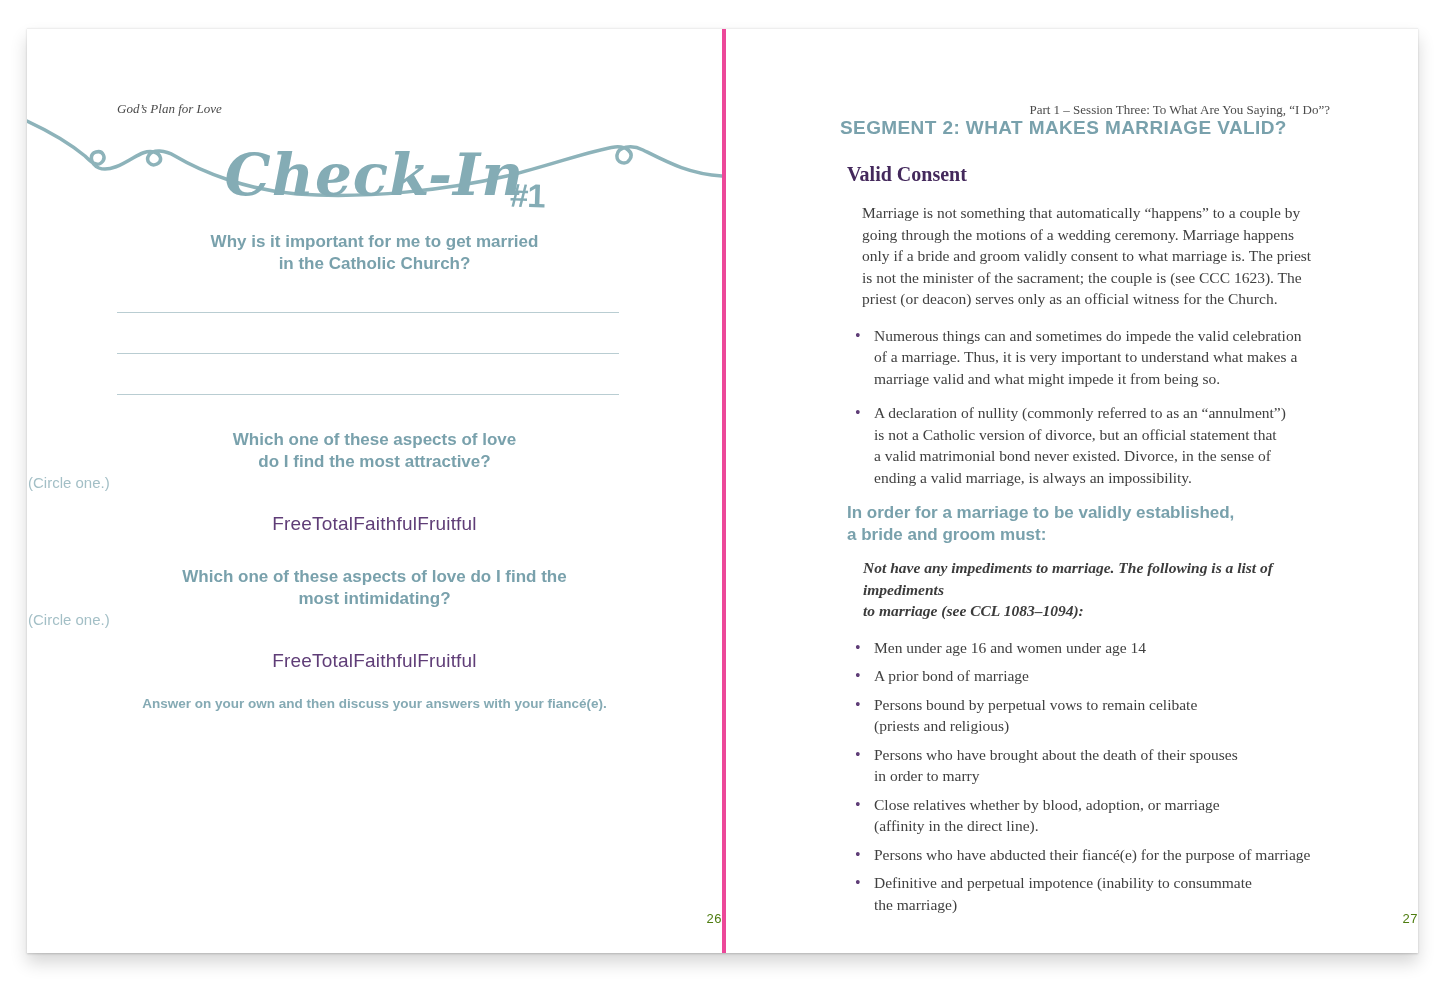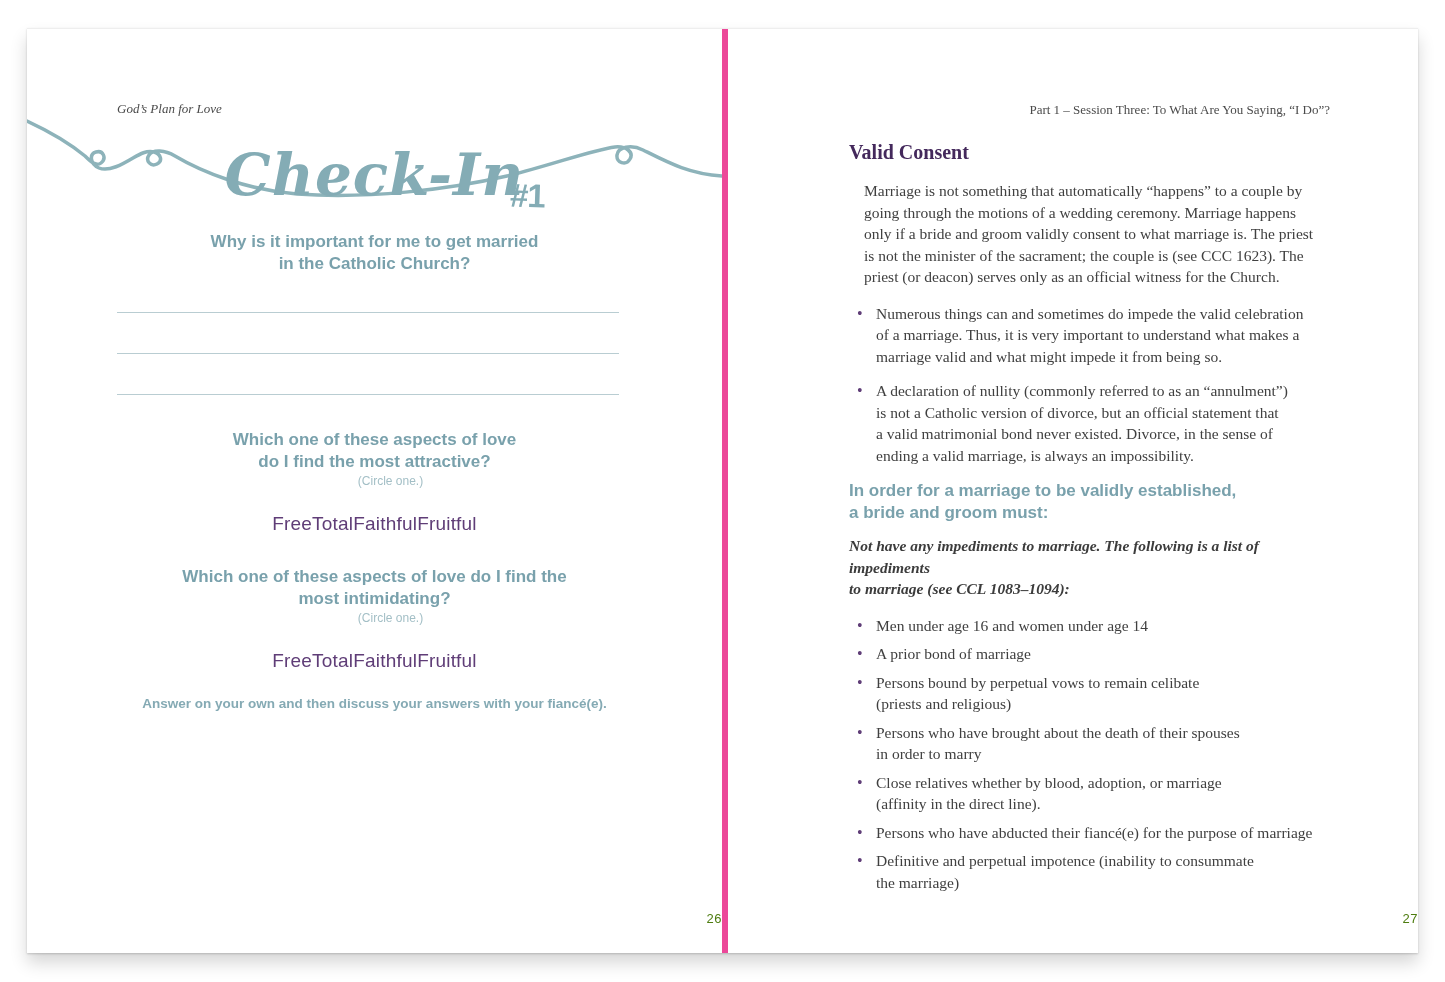--- a/index.html
+++ b/index.html
@@ -4,42 +4,42 @@
 <style>
   * { margin:0; padding:0; box-sizing:border-box; }
   html,body { width:1445px; height:982px; background:#ffffff; overflow:hidden;
               font-family:"Liberation Sans", sans-serif; }
   .spread { position:absolute; left:27px; top:28px; width:1391px; height:925px;
             background:#ffffff; display:flex;
             box-shadow:0 1px 2px rgba(0,0,0,.18), 0 10px 16px rgba(0,0,0,.16);
             border-top:1px solid #eee; }
   .page { position:relative; height:100%; }
   .page-left  { width:695px; }
-  .page-right { width:696px; border-left:6px solid #ec4899; }
+  .page-right { width:696px; border-left:4px solid #ec4899; }
 
   
   .running-left { position:absolute; left:90px; top:72px;
                   font-family:"Liberation Serif", serif; font-style:italic;
                   font-size:13px; color:#4a4a4a; }
   .swirl-svg { position:absolute; left:0; top:85px; width:695px; height:125px; }
   .checkin-title { position:absolute; left:0; top:112px; width:100%;
                    text-align:center;
                    font-family:"DejaVu Serif", serif; font-style:italic; font-weight:bold;
                    font-size:58px; color:#84acb5; letter-spacing:1px; }
   .checkin-num { position:absolute; left:483px; top:148px;
                  font-size:33px; font-weight:bold; color:#84acb5;
                  transform:rotate(2deg); letter-spacing:-1px; }
   .q { position:absolute; left:0; width:100%; text-align:center;
        font-size:17px; font-weight:bold; color:#79a1ac;
        line-height:21.5px; white-space:pre-line; }
   .q1 { top:202px; }
   .q2 { top:400px; }
   .q3 { top:537px; }
-  .circle-note { position:absolute; left:16px; width:100%; text-align:center;
-                 font-size:12px; font-weight:normal; color:#a3bfc6; }
+  .circle-note { position:absolute; left:1px; width:100%; 
+                 font-size:15px; font-weight:normal; color:#a3bfc6; }
   .cn1 { top:445px; }
   .cn2 { top:582px; }
   .writein { position:absolute; left:90px; width:502px; height:0;
              border-top:1.5px solid #b9cdd2; }
   .wl1 { top:283px; } .wl2 { top:324px; } .wl3 { top:365px; }
   .options { position:absolute; left:0; width:100%; display:flex;
              justify-content:center; 
              font-size:19px; color:#5f3d77; letter-spacing:.2px; }
   .opt1 { top:484px; } .opt2 { top:621px; }
   .footer-note { position:absolute; left:0; top:667px; width:100%; text-align:center;
@@ -63,21 +63,21 @@
   ul.blist li { position:relative; padding-left:27px; font-size:15.5px;
                 line-height:21.5px; white-space:pre-line; }
   ul.b1 li { margin-bottom:13px; }
   ul.b2 li { margin-bottom:7px; }
   ul.blist li::before { content:"\2022"; position:absolute; left:8px; top:0;
                         color:#5f3d77; font-size:16px; }
   .subhead { margin-top:14px; margin-left:7px;
              font-family:"Liberation Sans", sans-serif; font-size:17px;
              font-weight:bold; color:#79a1ac; line-height:21.5px;
              white-space:pre-line; }
-  .impediments { margin-top:12px; margin-left:7px; font-size:15.5px;
+  .impediments { margin-top:12px; margin-left:23px; font-size:15.5px;
                  font-style:italic; font-weight:bold; line-height:21.5px;
                  color:#3c3c3c; white-space:pre-line; }
 </style>
 </head>
 <body>
 
 <div class="spread">
 
   <div class="page page-left">
     <div class="running-left">God’s Plan for Love</div>
@@ -136,20 +136,21 @@
 
     <div class="footer-note">Answer on your own and then discuss your answers with your fiancé(e).</div>
 
     <div class="pagenum">26</div>
   </div>
 
   <div class="page page-right">
     <div class="running-right">Part 1 – Session Three: To What Are You Saying, “I Do”?</div>
 
     <div class="content">
+      <h2 class="segment">SEGMENT 2: WHAT MAKES MARRIAGE VALID?</h2>
 
       <h3 class="section-title">Valid Consent</h3>
 
       <p class="intro">Marriage is not something that automatically “happens” to a couple by
 going through the motions of a wedding ceremony. Marriage happens
 only if a bride and groom validly consent to what marriage is. The priest
 is not the minister of the sacrament; the couple is (see CCC 1623). The
 priest (or deacon) serves only as an official witness for the Church.</p>
 
       <ul class="blist b1">

